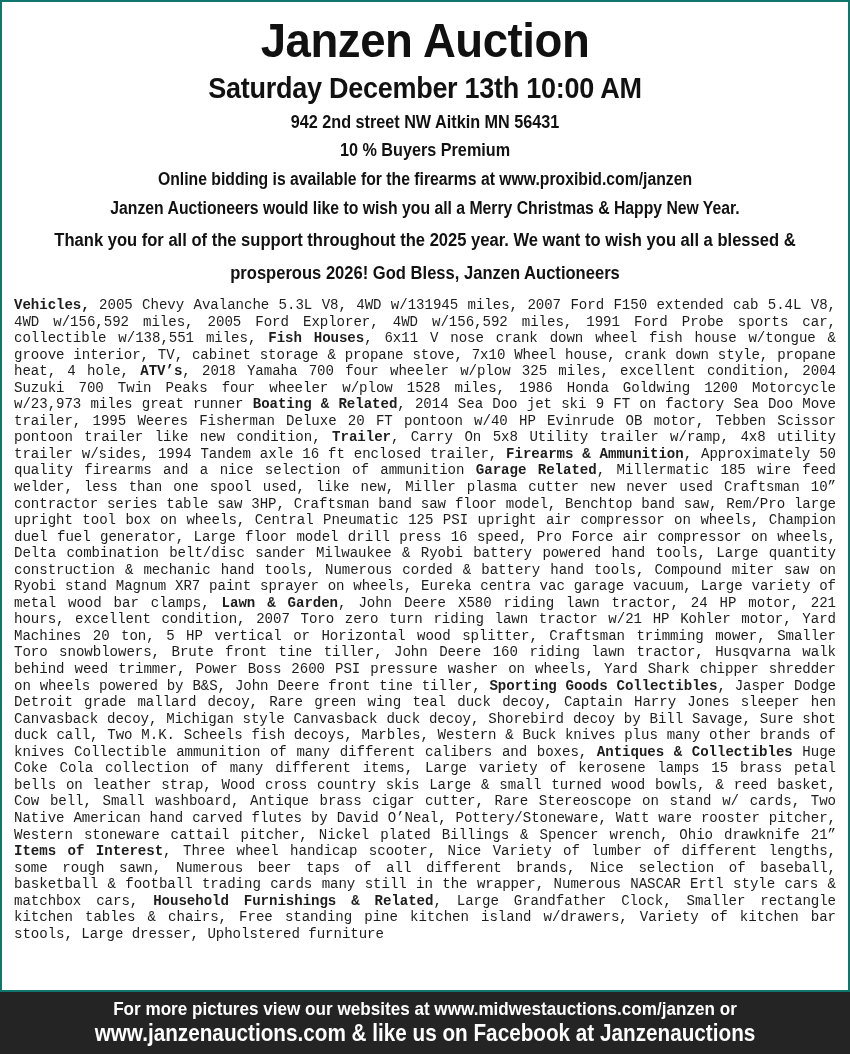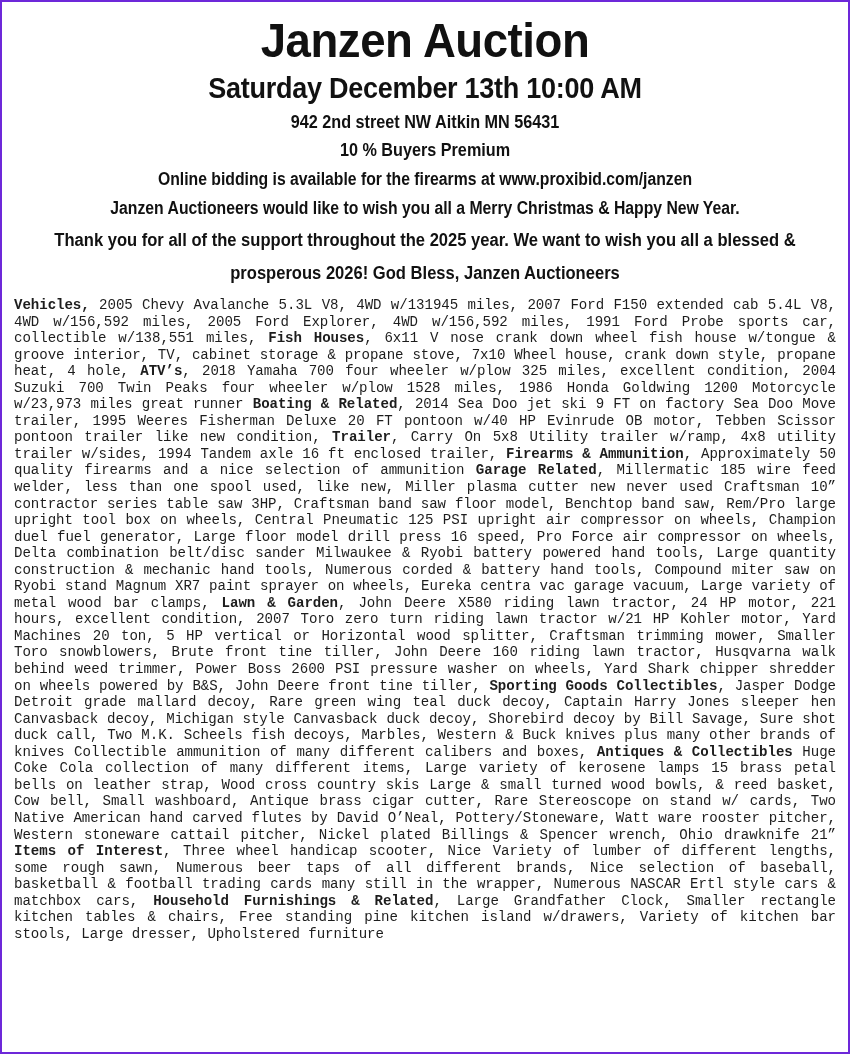--- a/index.html
+++ b/index.html
@@ -21,21 +21,21 @@
     box-sizing: border-box;
     display: flex;
     flex-direction: column;
     background: #ffffff;
   }
 
   
   .panel {
     flex: 1 1 auto;
     box-sizing: border-box;
-    border: 2px solid #6d28d9;
+    border: 2px solid #0f766e;
     background: #ffffff;
     padding: 8px 12px 4px 12px;
     display: flex;
     flex-direction: column;
     overflow: hidden;
   }
 
   
   .header {
     text-align: center;
@@ -157,14 +157,18 @@
       <div class="promo-line">Online bidding is available for the firearms at www.proxibid.com/janzen</div>
       <div class="promo-line wide">Janzen Auctioneers would like to wish you all a Merry Christmas &amp; Happy New Year.</div>
       <div class="thanks-line">Thank you for all of the support throughout the 2025 year. We want to wish you all a blessed &amp;</div>
       <div class="thanks-line">prosperous 2026! God Bless, Janzen Auctioneers</div>
     </div>
 
     <div class="listing"><b>Vehicles,</b><span> 2005 Chevy Avalanche 5.3L V8, 4WD w/131945 miles, 2007 Ford F150 extended cab 5.4L V8, 4WD w/156,592 miles, 2005 Ford Explorer, 4WD w/156,592 miles, 1991 Ford Probe sports car, collectible w/138,551 miles, </span><b>Fish Houses</b><span>, 6x11 V nose crank down wheel fish house w/tongue &amp; groove interior, TV, cabinet storage &amp; propane stove, 7x10 Wheel house, crank down style, propane heat, 4 hole, </span><b>ATV’s</b><span>, 2018 Yamaha 700 four wheeler w/plow 325 miles, excellent condition, 2004 Suzuki 700 Twin Peaks four wheeler w/plow 1528 miles, 1986 Honda Goldwing 1200 Motorcycle w/23,973 miles great runner </span><b>Boating &amp; Related</b><span>, 2014 Sea Doo jet ski 9 FT on factory Sea Doo Move trailer, 1995 Weeres Fisherman Deluxe 20 FT pontoon w/40 HP Evinrude OB motor, Tebben Scissor pontoon trailer like new condition, </span><b>Trailer</b><span>, Carry On 5x8 Utility trailer w/ramp, 4x8 utility trailer w/sides, 1994 Tandem axle 16 ft enclosed trailer, </span><b>Firearms &amp; Ammunition</b><span>, Approximately 50 quality firearms and a nice selection of ammunition </span><b>Garage Related</b><span>, Millermatic 185 wire feed welder, less than one spool used, like new, Miller plasma cutter new never used Craftsman 10” contractor series table saw 3HP, Craftsman band saw floor model, Benchtop band saw, Rem/Pro large upright tool box on wheels, Central Pneumatic 125 PSI upright air compressor on wheels, Champion duel fuel generator, Large floor model drill press 16 speed, Pro Force air compressor on wheels, Delta combination belt/disc sander Milwaukee &amp; Ryobi battery powered hand tools, Large quantity construction &amp; mechanic hand tools, Numerous corded &amp; battery hand tools, Compound miter saw on Ryobi stand Magnum XR7 paint sprayer on wheels, Eureka centra vac garage vacuum, Large variety of metal wood bar clamps, </span><b>Lawn &amp; Garden</b><span>, John Deere X580 riding lawn tractor, 24 HP motor, 221 hours, excellent condition, 2007 Toro zero turn riding lawn tractor w/21 HP Kohler motor, Yard Machines 20 ton, 5 HP vertical or Horizontal wood splitter, Craftsman trimming mower, Smaller Toro snowblowers, Brute front tine tiller, John Deere 160 riding lawn tractor, Husqvarna walk behind weed trimmer, Power Boss 2600 PSI pressure washer on wheels, Yard Shark chipper shredder on wheels powered by B&amp;S, John Deere front tine tiller, </span><b>Sporting Goods Collectibles</b><span>, Jasper Dodge Detroit grade mallard decoy, Rare green wing teal duck decoy, Captain Harry Jones sleeper hen Canvasback decoy, Michigan style Canvasback duck decoy, Shorebird decoy by Bill Savage, Sure shot duck call, Two M.K. Scheels fish decoys, Marbles, Western &amp; Buck knives plus many other brands of knives Collectible ammunition of many different calibers and boxes, </span><b>Antiques &amp; Collectibles</b><span> Huge Coke Cola collection of many different items, Large variety of kerosene lamps 15 brass petal bells on leather strap, Wood cross country skis Large &amp; small turned wood bowls, &amp; reed basket, Cow bell, Small washboard, Antique brass cigar cutter, Rare Stereoscope on stand w/ cards, Two Native American hand carved flutes by David O’Neal, Pottery/Stoneware, Watt ware rooster pitcher, Western stoneware cattail pitcher, Nickel plated Billings &amp; Spencer wrench, Ohio drawknife 21” </span><b>Items of Interest</b><span>, Three wheel handicap scooter, Nice Variety of lumber of different lengths, some rough sawn, Numerous beer taps of all different brands, Nice selection of baseball, basketball &amp; football trading cards many still in the wrapper, Numerous NASCAR Ertl style cars &amp; matchbox cars, </span><b>Household Furnishings &amp; Related</b><span>, Large Grandfather Clock, Smaller rectangle kitchen tables &amp; chairs, Free standing pine kitchen island w/drawers, Variety of kitchen bar stools, Large dresser, Upholstered furniture</span></div>
 
   </div>
 
+  <div class="footer">
+    <div class="footer-line-1">For more pictures view our websites at www.midwestauctions.com/janzen or</div>
+    <div class="footer-line-2">www.janzenauctions.com &amp; like us on Facebook at Janzenauctions</div>
+  </div>
 
 </div>
 
 </body></html>

